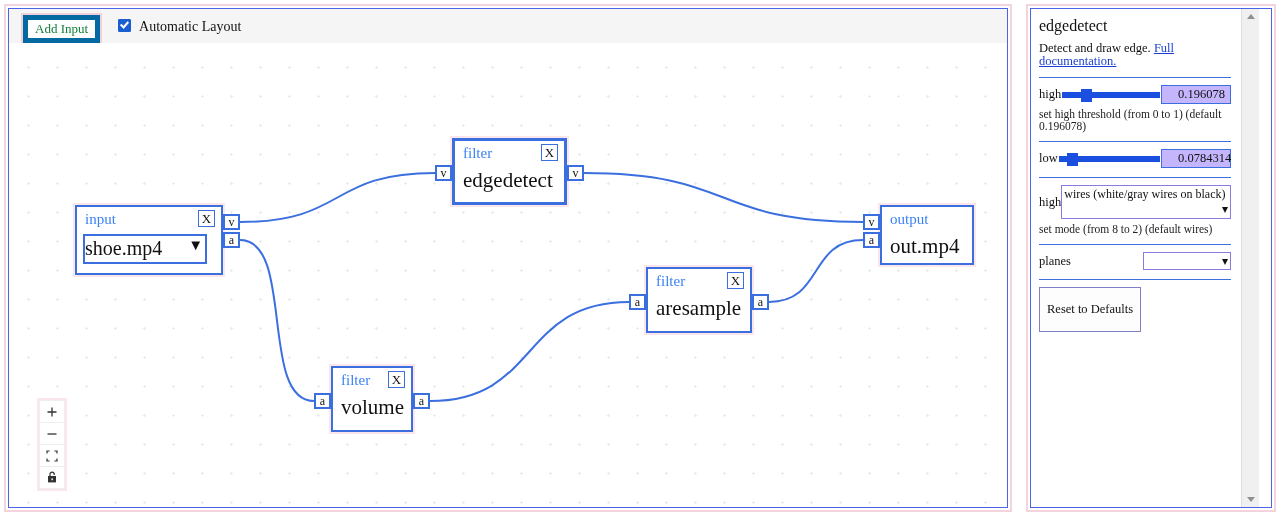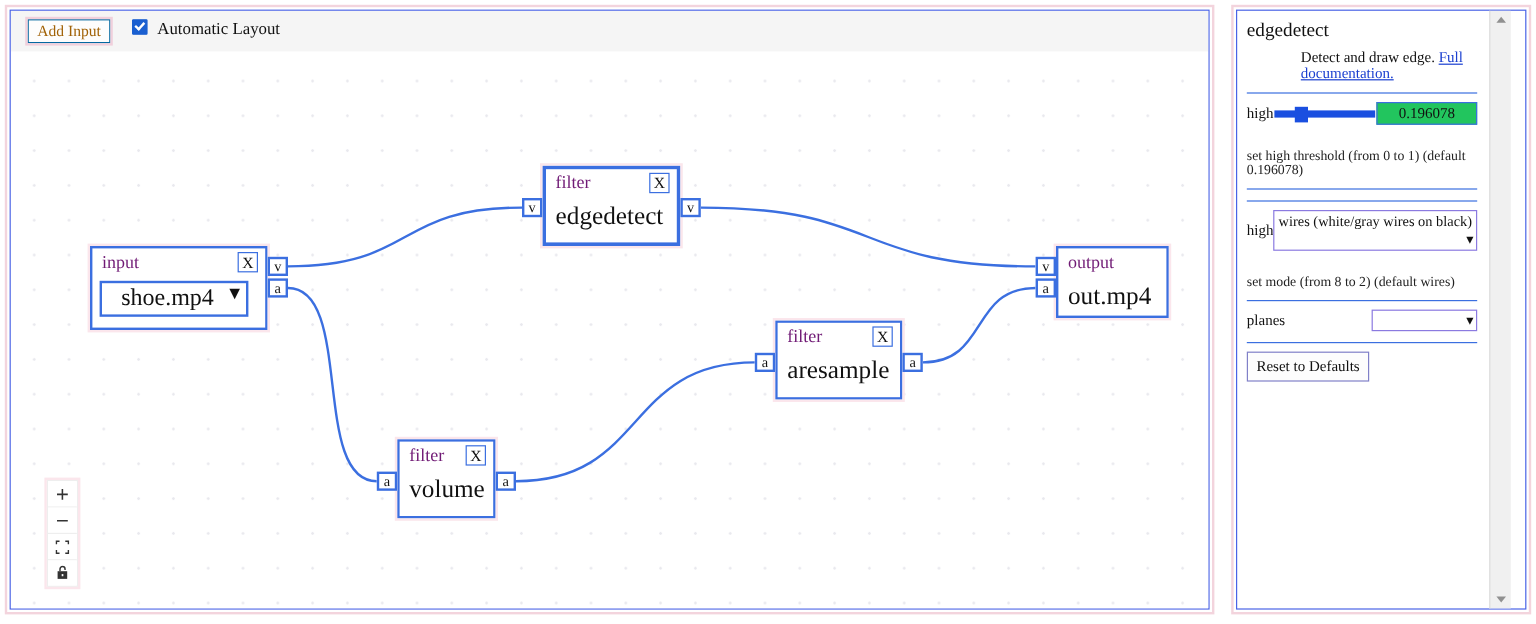--- a/index.html
+++ b/index.html
@@ -41,23 +41,23 @@
     left: 0; top: 0;
     width: 100%; height: 34px;
     background: #f5f5f5;
     box-sizing: border-box;
     padding: 6px 0 0 14px;
     white-space: nowrap;
   }
   #add-input-btn {
     font-family: "Liberation Serif", serif;
     font-size: 13px;
-    color: #a16207;
+    color: #15803d;
     background: #fdfdfd;
-    border: 1px solid #0369a1;
+    border: 5px solid #0369a1;
     outline: 2px solid #f0d0dc;
     padding: 1px 7px 2px 7px;
     line-height: 15px;
     cursor: pointer;
   }
   #auto-layout-wrap {
     display: inline-block;
     margin-left: 14px;
     vertical-align: 2px;
   }
@@ -112,21 +112,21 @@
   .node.selected { border-width: 3px; }
   .node-head {
     position: relative;
     height: 26px;
     padding: 3px 6px 0 8px;
     box-sizing: border-box;
   }
   .node-kind {
     font-family: "Liberation Serif", serif;
     font-size: 15px;
-    color: #701a75;
+    color: #3b82f6;
   }
   .node-close {
     position: absolute;
     right: 6px; top: 3px;
     width: 17px; height: 17px;
     border: 1px solid #3b6fe0;
     box-sizing: border-box;
     font-family: "Liberation Serif", serif;
     font-size: 13px;
     line-height: 15px;
@@ -143,21 +143,21 @@
     line-height: 26px;
     white-space: nowrap;
   }
   .node-select {
     margin: 1px 6px 6px 6px;
     font-family: "Liberation Serif", serif;
     font-size: 20px;
     color: #111111;
     background: #ffffff;
     border: 2px solid #3b6fe0;
-    padding: 1px 2px 2px 16px;
+    padding: 1px 2px 2px 0;
     width: 124px;
     box-sizing: border-box;
     cursor: pointer;
   }
 
   
   .port {
     position: absolute;
     width: 17px; height: 16px;
     border: 2px solid #3b6fe0;
@@ -221,36 +221,34 @@
     font-family: "Liberation Serif", serif;
     font-size: 16px;
     color: #111111;
     margin-bottom: 7px;
   }
   #props-desc {
     font-family: "Liberation Serif", serif;
     font-size: 12.5px;
     color: #111111;
     line-height: 13px;
-    margin-left: 45px;
   }
   #props-desc a {
     color: #1a3fd0;
     text-decoration: underline;
   }
   .field-sep {
     border: none;
     border-top: 1px solid #3b6fe0;
     margin: 9px 0 7px 0;
   }
   .field-row {
     display: flex;
     align-items: center;
     white-space: nowrap;
-    text-align: center;
   }
   .field-label {
     font-family: "Liberation Serif", serif;
     font-size: 12.5px;
     color: #111111;
   }
   .slider {
     position: relative;
     flex: 1;
     height: 6px;
@@ -258,36 +256,36 @@
     margin: 0 1px;
   }
   .slider-thumb {
     position: absolute;
     top: -3px;
     width: 11px; height: 13px;
     background: #1a4fe0;
     cursor: pointer;
   }
   .num-input {
-    width: 84px;
+    width: 70px;
     font-family: "Liberation Serif", serif;
     font-size: 12.5px;
     color: #111111;
     border: 1px solid #3b6fe0;
-    background: #22c55e;
-    padding: 1px 2px;
+    background: #c4b5fd;
+    padding: 1px 16px;
     box-sizing: border-box;
     cursor: text;
   }
   .field-help {
     font-family: "Liberation Serif", serif;
     font-size: 11.5px;
     color: #222222;
     line-height: 12px;
-    margin-top: 20px;
+    margin-top: 4px;
   }
   .sel-input {
     font-family: "Liberation Serif", serif;
     font-size: 12px;
     color: #111111;
     border: 1px solid #8b7ae0;
     background: #ffffff;
     padding: 1px 2px;
     box-sizing: border-box;
     cursor: pointer;
@@ -298,21 +296,21 @@
     flex: none;
     margin-left: auto;
     height: 18px;
   }
   #reset-btn {
     font-family: "Liberation Serif", serif;
     font-size: 12.5px;
     color: #111111;
     background: #fdfdfd;
     border: 1px solid #8080c8;
-    padding: 4px 7px;
+    padding: 14px 7px;
     cursor: pointer;
   }
 
   
   #props-scroll {
     width: 17px;
     background: #f0f0f0;
     border-left: 1px solid #dddddd;
     position: relative;
     cursor: pointer;
@@ -425,21 +423,27 @@
         <div id="props-desc">
           <span>Detect and draw edge.</span>
           <a href="#">Full documentation.</a>
         </div>
         <div id="fields-layer"><hr class="field-sep"><div class="field-row">
               <span class="field-label">high</span>
               <span class="slider">
                 <span class="slider-thumb" style="left: 19.6%;"></span>
               </span>
               <span class="num-input">0.196078</span>
-            </div><div class="field-help">set high threshold (from 0 to 1) (default 0.196078)</div><hr class="field-sep"><hr class="field-sep"><div class="field-row">
+            </div><div class="field-help">set high threshold (from 0 to 1) (default 0.196078)</div><hr class="field-sep"><div class="field-row">
+              <span class="field-label">low</span>
+              <span class="slider">
+                <span class="slider-thumb" style="left: 7.8%;"></span>
+              </span>
+              <span class="num-input">0.0784314</span>
+            </div><hr class="field-sep"><div class="field-row">
               <span class="field-label">high</span>
               <span class="sel-input"><span>wires (white/gray wires on black)</span><span style="float:right">▾</span></span>
             </div><div class="field-help">set mode (from 8 to 2) (default wires)</div><hr class="field-sep"><div class="field-row">
               <span class="field-label">planes</span>
               <span class="sel-input" id="planes-select"><span></span><span style="float:right">▾</span></span>
             </div><hr class="field-sep"><button id="reset-btn">Reset to Defaults</button></div>
       </div>
       <div id="props-scroll">
         <div class="sb-arrow up">
           <span class="tri up"></span>

